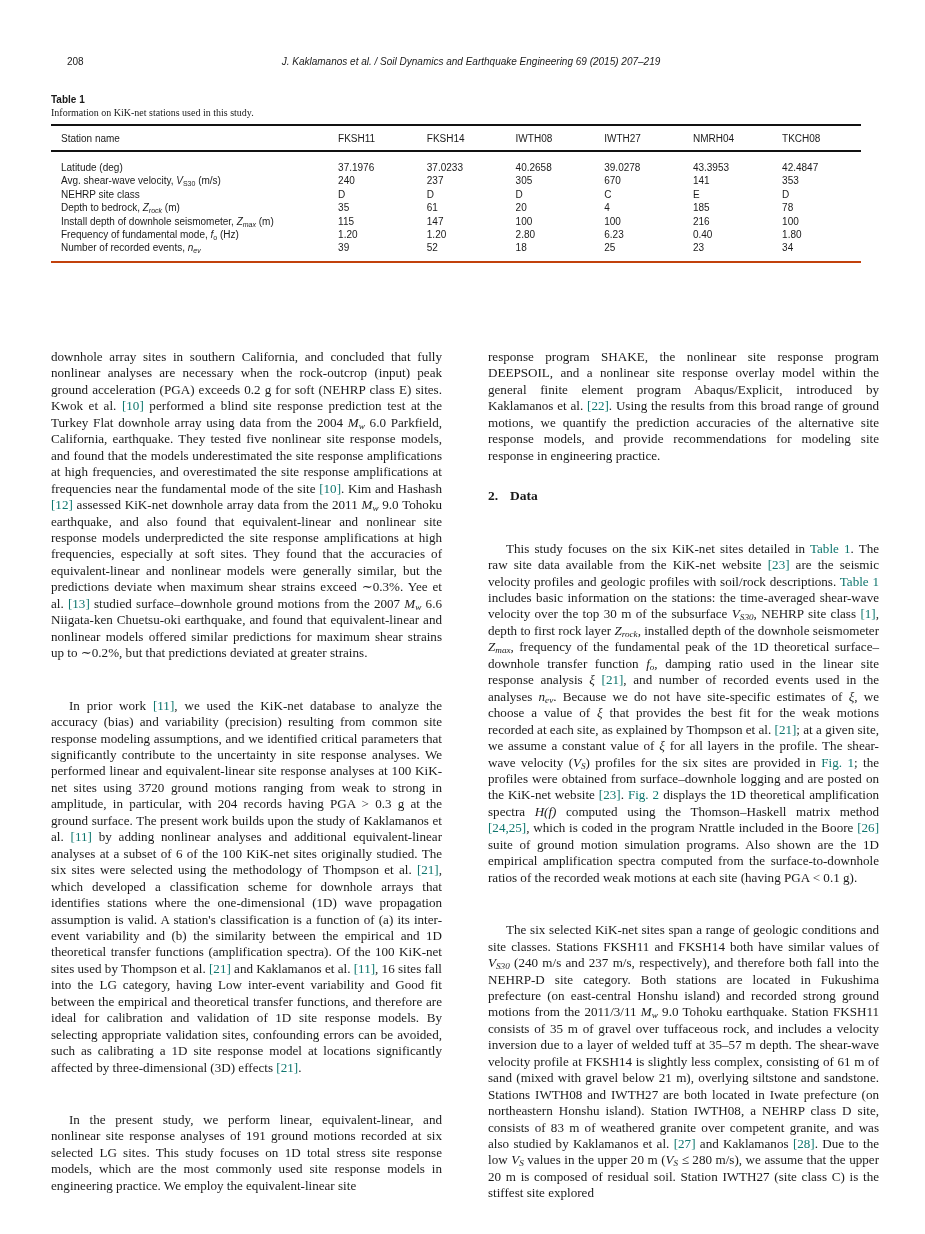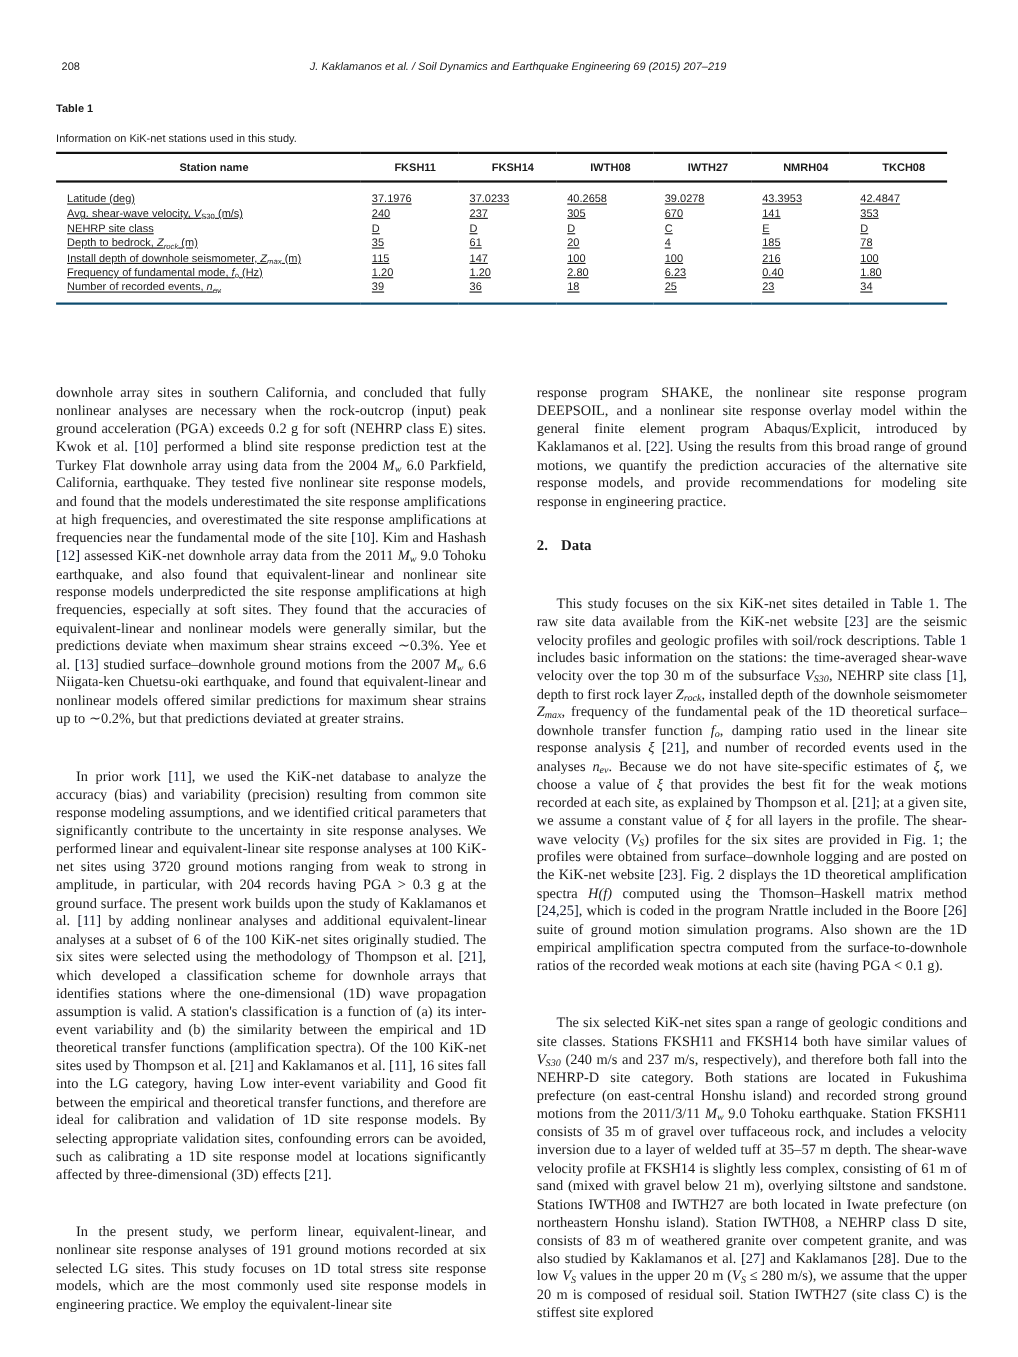--- a/index.html
+++ b/index.html
@@ -6,44 +6,44 @@
     body {
       width: 925px; height: 1234px; position: relative; overflow: hidden;
       font-family: "Liberation Serif", "DejaVu Serif", serif;
       color: #1a1a1a;
     }
     .running-head {
       position: absolute; top: 56px; left: 51px; right: 54px; height: 14px;
       font-family: "Liberation Sans", "DejaVu Sans", sans-serif;
       font-size: 10px;
     }
-    .running-head .pageno { position: absolute; left: 5px; top: 0; }
+    .running-head .pageno { position: absolute; left: 16px; top: 0; }
     .running-head .journal { position: absolute; left: 0; right: 0; text-align: center; font-style: italic; top: 0; padding-left: 20px; }
 
     .table-block { position: absolute; left: 51px; top: 94px; width: 810px;
       font-family: "Liberation Sans", "DejaVu Sans", sans-serif; }
     .table-label { font-size: 10px; font-weight: bold; line-height: 12px; }
-    .table-caption { font-size: 10px; line-height: 13px; margin-top: 14px; }
+    .table-caption { font-size: 10px; line-height: 13px; margin-top: 0; font-family: Liberation Serif, serif; }
     table.stations { width: 810px; border-collapse: collapse; margin-top: 5px; font-size: 10px; }
     table.stations thead tr { border-top: 2px solid #111; border-bottom: 2px solid #111; }
-    table.stations thead th { font-weight: bold; text-align: center; height: 24px; padding: 0 0 0 10px; vertical-align: middle; }
+    table.stations thead th { font-weight: normal; text-align: left; height: 24px; padding: 0 0 0 10px; vertical-align: middle; }
     table.stations tbody tr td { padding: 0 0 0 10px; height: 13.4px; line-height: 13.4px; white-space: nowrap; }
     table.stations tbody tr:first-child td { padding-top: 9px; }
     table.stations tbody tr:last-child td { padding-bottom: 6px; }
-    table.stations tbody { border-bottom: 2px solid #0c4a6e; text-decoration: underline; }
+    table.stations tbody { border-bottom: 2px solid #c2410c; }
     table.stations col.c0 { width: 284px; }
     table.stations col.cn { width: 94px; }
     sub { font-size: 70%; vertical-align: -2px; line-height: 0; }
 
     .column { position: absolute; top: 349px; width: 391px; font-size: 13.1px; line-height: 16.45px; text-align: justify; }
     .col-left { left: 51px; }
     .col-right { left: 488px; }
     .column p { margin: 0; text-indent: 0; }
     .column p.indent { text-indent: 18px; margin-top: 36px; }
-    .ref { color: #0f172a; }
+    .ref { color: #0f766e; }
     .section-heading { font-weight: bold; margin: 24px 0 18px 0 !important; font-size: 13.5px; }
     .section-heading .num { display: inline-block; width: 22px; }
     i { font-style: italic; }
   </style>
 </head>
 <body>
 
 <div class="running-head">
   <span class="pageno">208</span>
   <span class="journal">J. Kaklamanos et al. / Soil Dynamics and Earthquake Engineering 69 (2015) 207–219</span>
@@ -124,21 +124,21 @@
         <td>1.20</td>
         <td>1.20</td>
         <td>2.80</td>
         <td>6.23</td>
         <td>0.40</td>
         <td>1.80</td>
       </tr>
       <tr>
         <td><span>Number of recorded events, </span><i>n</i><sub><i>ev</i></sub></td>
         <td>39</td>
-        <td>36</td>
+        <td>52</td>
         <td>18</td>
         <td>25</td>
         <td>23</td>
         <td>34</td>
       </tr>
     </tbody>
   </table>
 </div>
 
 <div class="column col-left">

